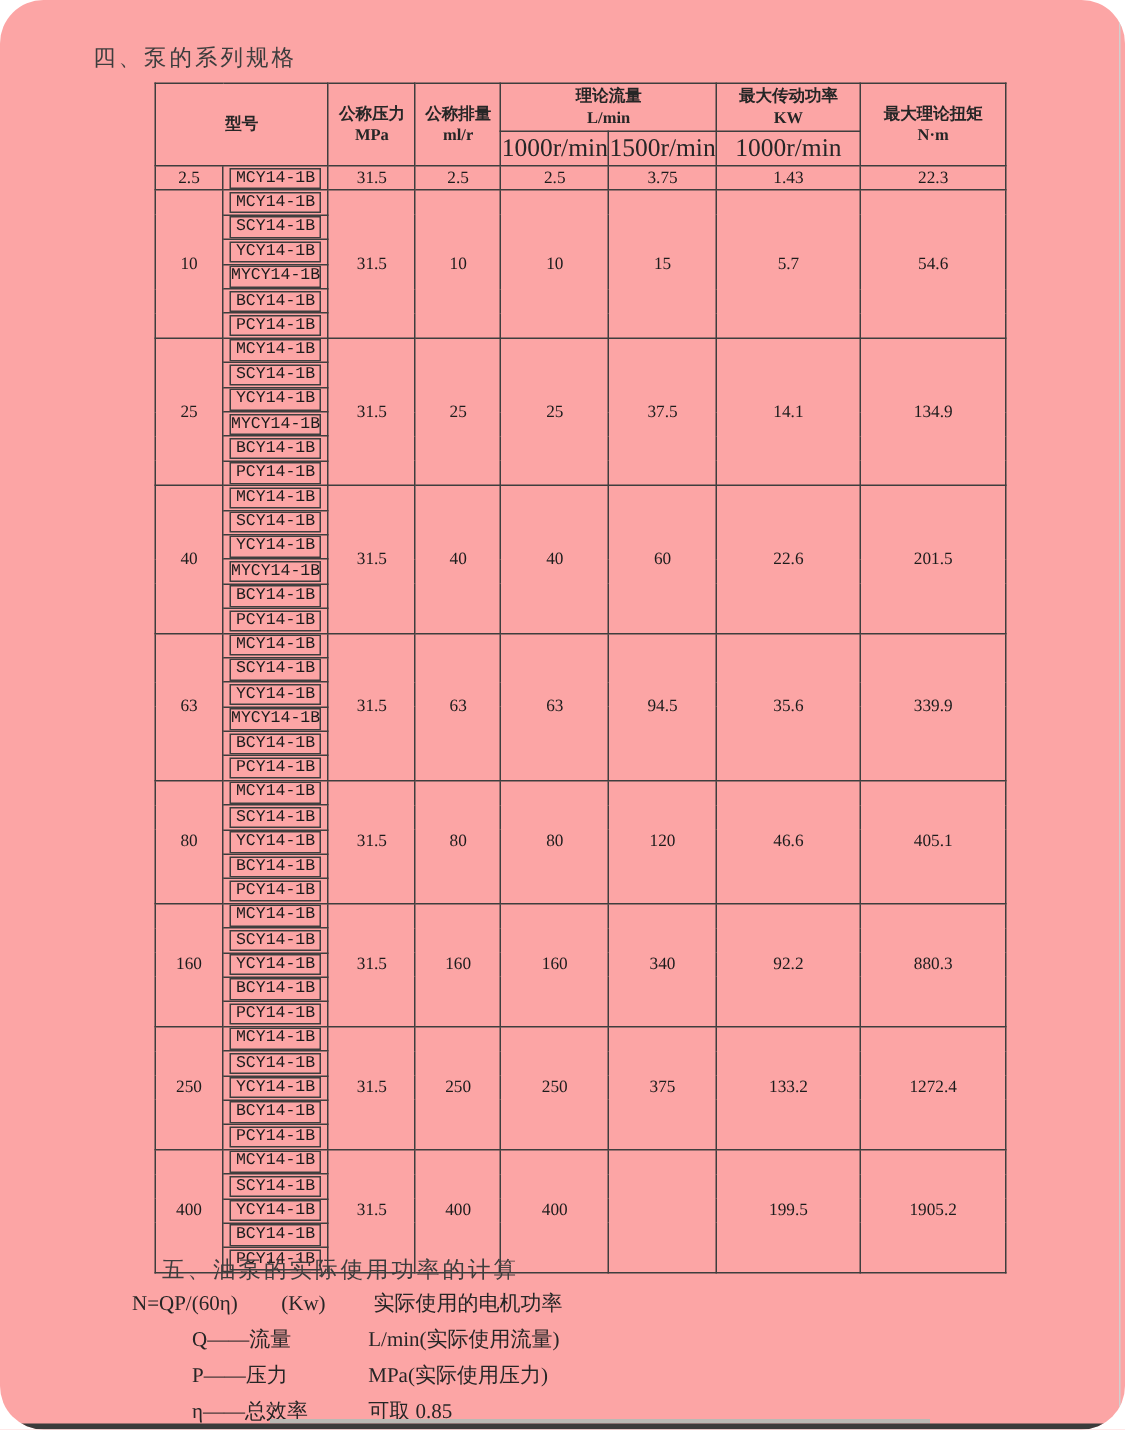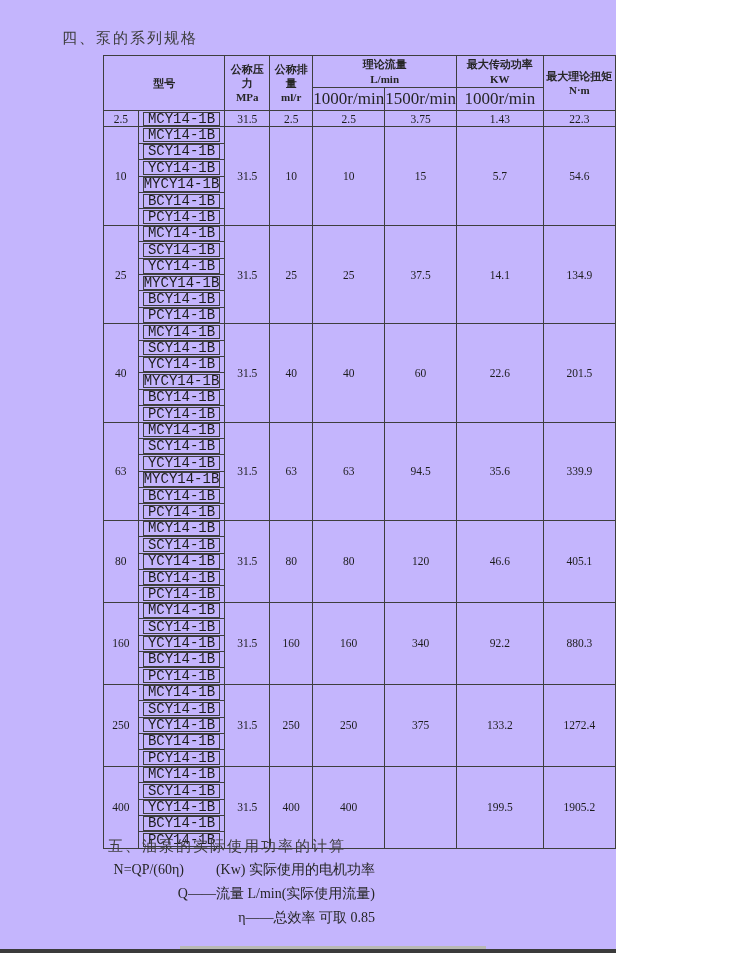--- a/index.html
+++ b/index.html
@@ -1,19 +1,19 @@
 <!DOCTYPE html>
 <html><head>
 <meta charset="utf-8">
 <style>
   html,body { margin:0; padding:0; background:#ffffff; }
   .page {
-    position:relative; width:616px; height:953px;
-    background:#c4b5fd; overflow:hidden;
-    font-family:"Liberation Serif", serif; color:#1f1f1f;
+    position:relative; width:750px; height:953px;
+    background:#fca5a5; overflow:hidden;
+    font-family:"Liberation Serif", serif; color:#1f1f1f;border-radius:29px;
   }
   .page-edge-right {
     position:absolute; top:0; bottom:0; left:746px; width:1px;
     background:#cfcfcf;
   }
   .section-title {
     position:absolute; left:62px; font-size:15px; color:#3d3d3d;
     letter-spacing:2px; white-space:nowrap;
   }
   #title4 { top:29px; }
@@ -33,32 +33,32 @@
     font-weight:bold; font-size:11px; line-height:1.3;
     white-space:pre-line; color:#262626;
   }
   .spec-table thead tr.h1 th { height:31px; }
   .spec-table thead tr.h2 th { height:15px; font-weight:normal; font-size:17px; }
   .spec-table td { height:15.2px; font-size:11.5px; }
   .spec-table td.size-cell { font-size:11.5px; }
   .spec-table td.model-cell { padding:0 3px; }
   .model-cell .mbox {
     border:1px solid #3e3e3e; margin:0.5px 1px; height:12.4px;
-    line-height:12.4px; font-size:14px; letter-spacing:0;
+    line-height:12.4px; font-size:11px; letter-spacing:0;
     font-family:"Liberation Mono", monospace; text-align:center;
     white-space:nowrap;
   }
   
   .table-note {
     position:absolute; left:87px; top:791px; font-size:13.5px;
     color:#262626; white-space:nowrap; letter-spacing:0.5px;
   }
   
   .formula-block { position:absolute; left:88px; top:859px; font-size:14px; color:#262626; }
-  .f-line { height:24px; line-height:22px; white-space:nowrap;text-align:right; }
+  .f-line { height:24px; line-height:22px; white-space:nowrap; }
   .f-c1 { display:inline-block; width:96px; }
   .f-c2 { display:inline-block; width:58px; }
   .f-ind { display:inline-block; width:154px; padding-left:40px; box-sizing:border-box; }
   
   .bottom-bar {
     position:absolute; left:0; right:0; bottom:0; height:4px;
     background:#3b3b3b;
   }
   .bottom-smudge {
     position:absolute; left:180px; right:130px; bottom:4px; height:3px;
@@ -402,20 +402,24 @@
     <div class="f-line">
       <span class="f-c1">N=QP/(60η)</span>
       <span class="f-c2">(Kw)</span>
       <span>实际使用的电机功率</span>
     </div>
     <div class="f-line">
       <span class="f-ind">Q——流量</span>
       <span>L/min(实际使用流量)</span>
     </div>
     <div class="f-line">
+      <span class="f-ind">P——压力</span>
+      <span>MPa(实际使用压力)</span>
+    </div>
+    <div class="f-line">
       <span class="f-ind">η——总效率</span>
       <span>可取 0.85</span>
     </div>
   </div>
 
   <div class="bottom-smudge"></div>
   <div class="bottom-bar"></div>
   <div class="page-edge-right"></div>
 </div>
 

